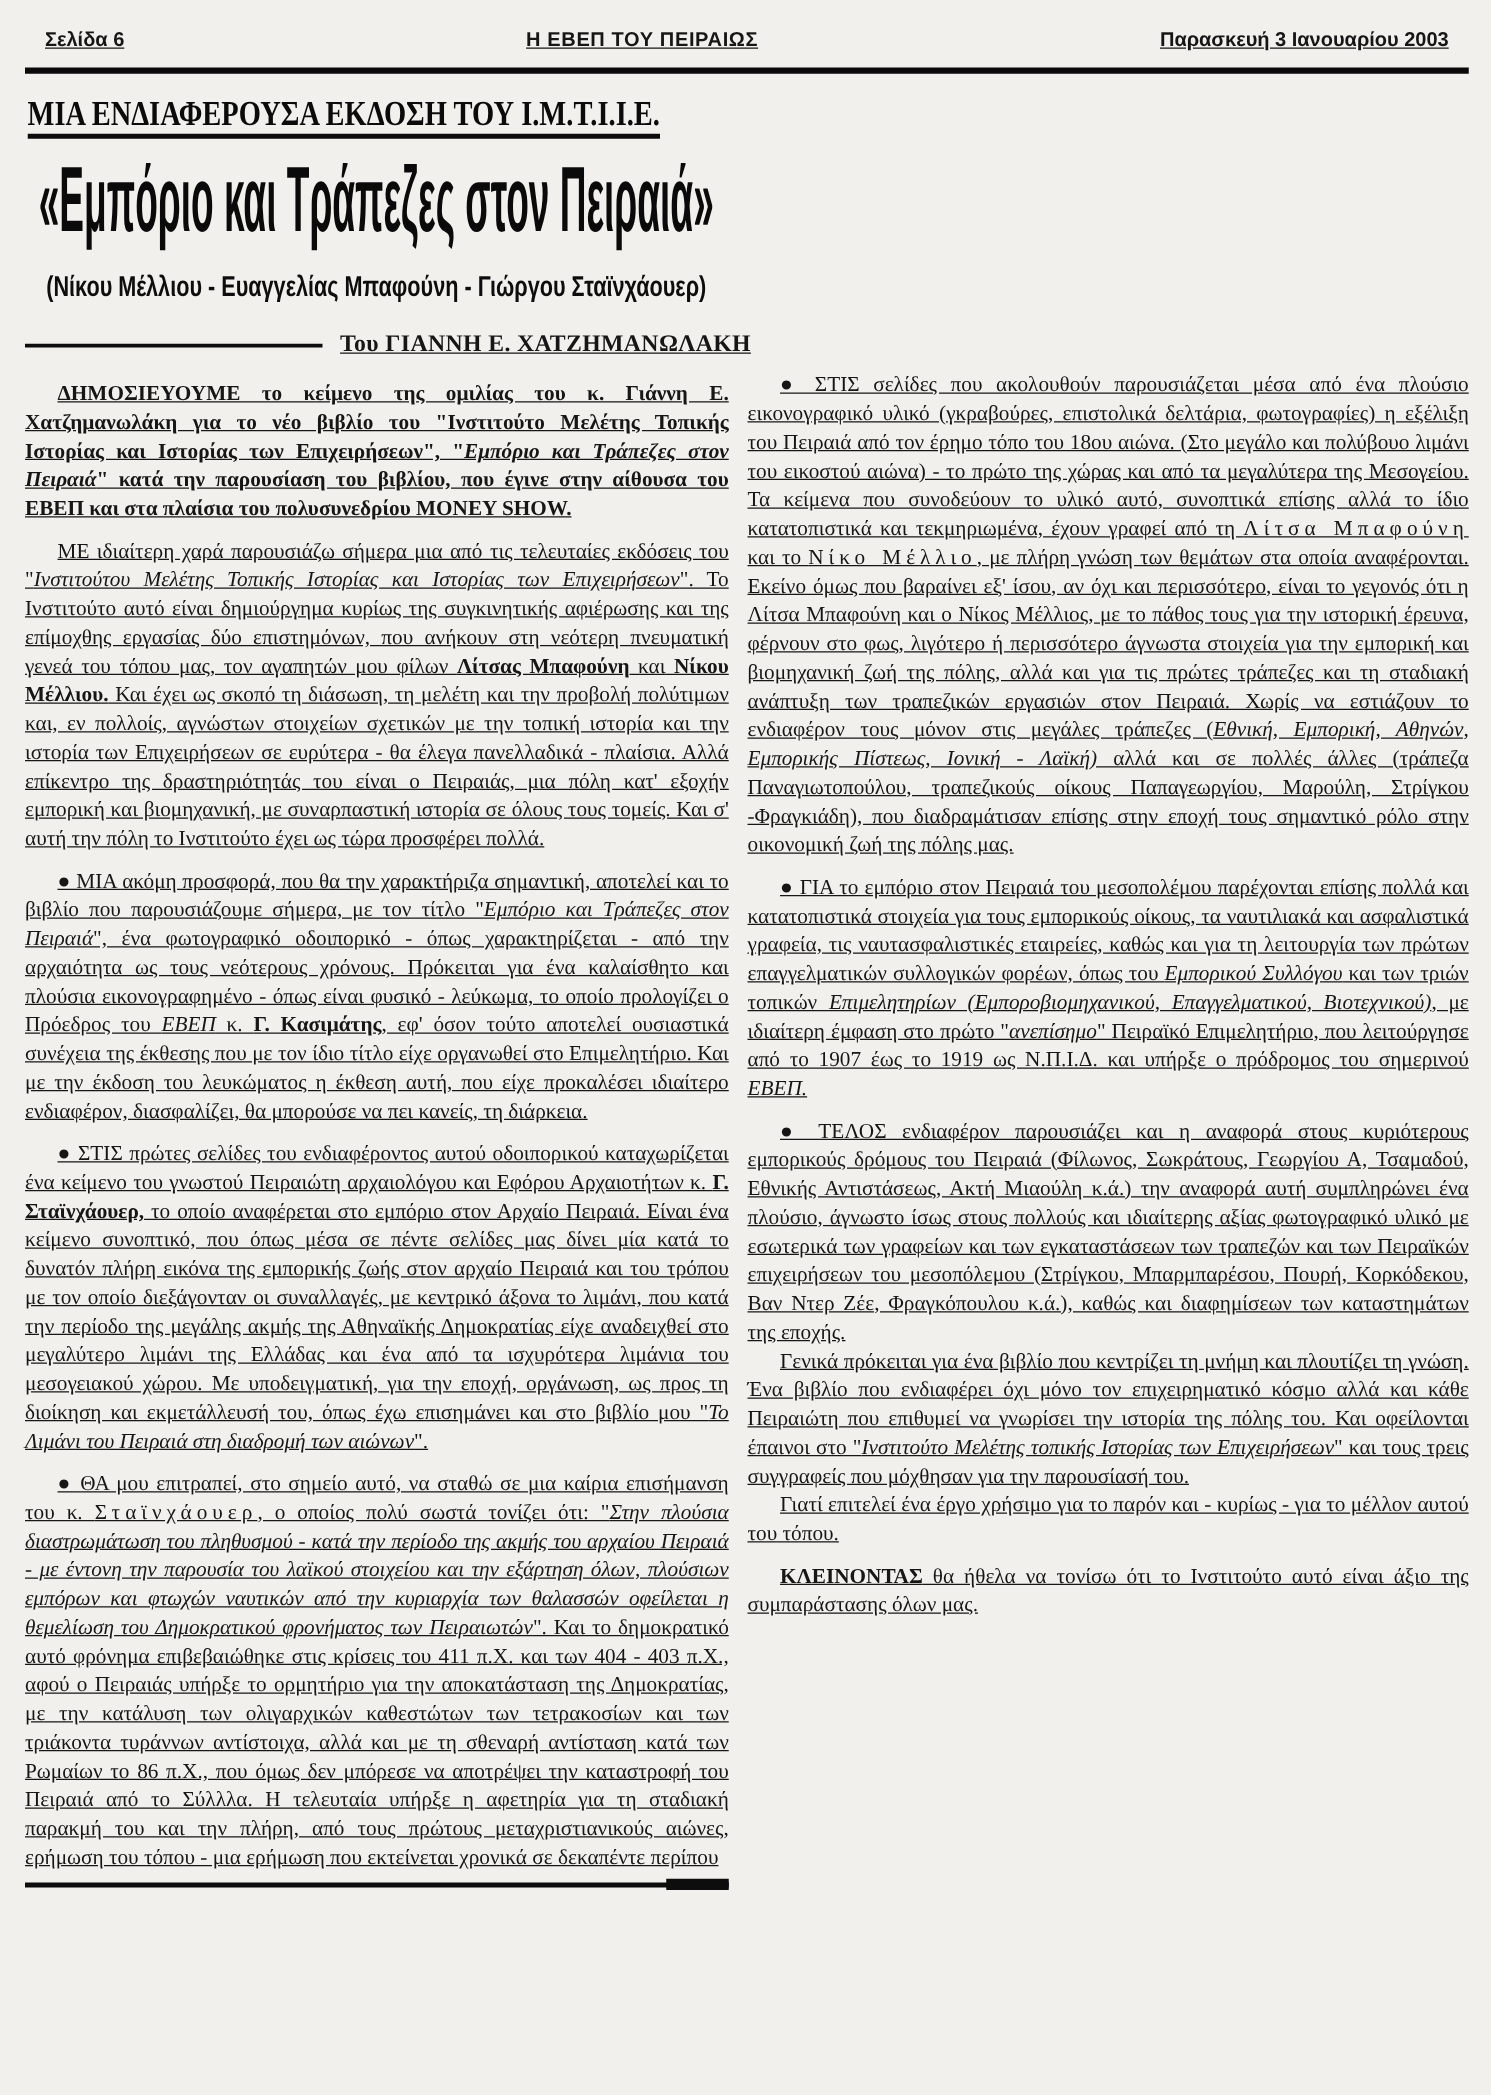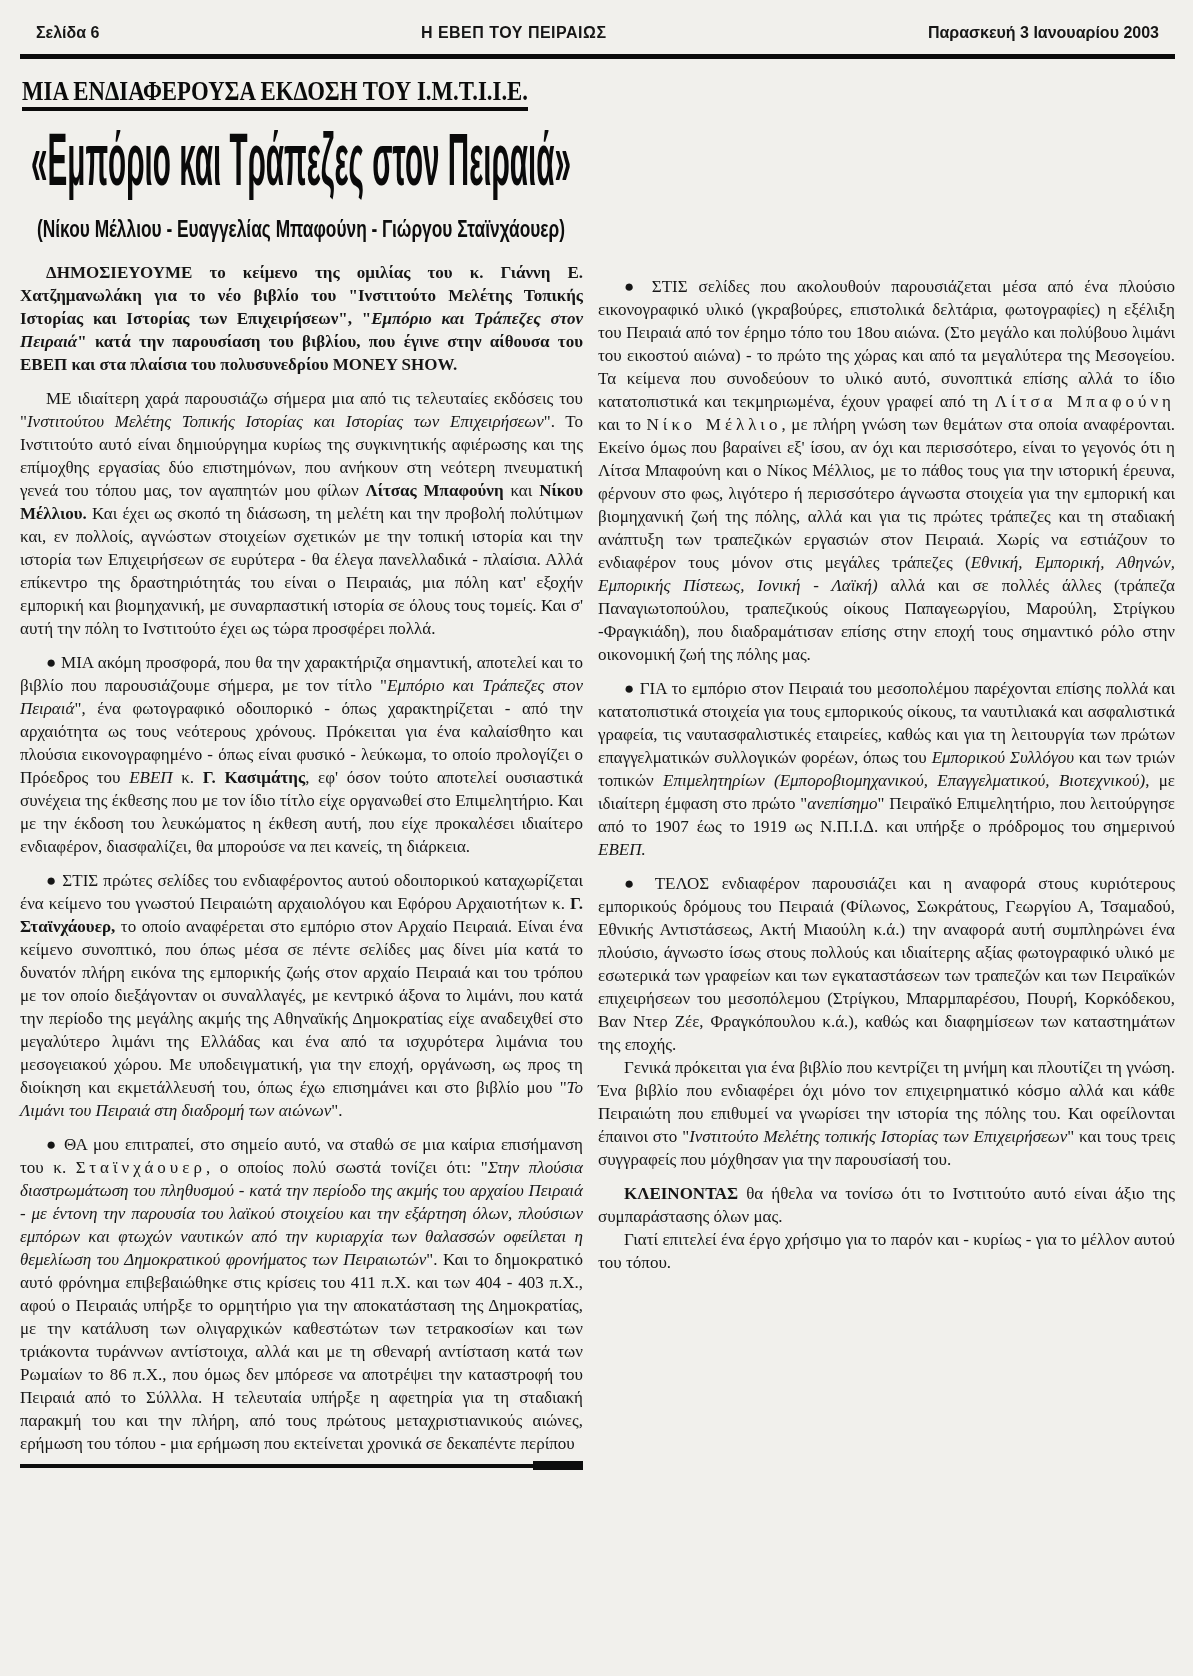--- a/index.html
+++ b/index.html
@@ -9,20 +9,21 @@
     color:#161616;
     font-family:"Liberation Serif", serif;
     overflow:hidden;
     box-sizing:border-box;
   }
   .page{
     box-sizing:border-box;
     width:1193px;height:1676px;
     padding:24px 18px 0 20px;
     overflow:hidden;
+    text-decoration:underline;
   }
   
   .hdr{
     display:flex;justify-content:space-between;align-items:baseline;
     font-family:"Liberation Sans", sans-serif;
     font-weight:bold;font-size:16px;
     padding:0 16px 12px 16px;
     border-bottom:5px solid #0b0b0b;
   }
   .hdr .c{letter-spacing:.5px;}
@@ -87,37 +88,41 @@
       </svg>
 
       <svg class="title-svg" width="563" height="86" viewBox="0 0 563 86">
         <text x="281" y="66" text-anchor="middle" font-size="74" font-weight="bold" textLength="540" lengthAdjust="spacingAndGlyphs" fill="#0a0a0a">«Εμπόριο και Τράπεζες στον Πειραιά»</text>
       </svg>
 
       <svg class="subtitle-svg" width="563" height="30" viewBox="0 0 563 30">
         <text x="281" y="22" text-anchor="middle" font-size="23" font-weight="bold" textLength="528" lengthAdjust="spacingAndGlyphs" fill="#0d0d0d">(Νίκου Μέλλιου - Ευαγγελίας Μπαφούνη - Γιώργου Σταϊνχάουερ)</text>
       </svg>
 
+      <div class="byline">
+        <span class="rule"></span>
+        <span class="who">Του  ΓΙΑΝΝΗ Ε. ΧΑΤΖΗΜΑΝΩΛΑΚΗ</span>
+      </div>
 
       <div class="flow">
           <p class="para"><span class="b">ΔΗΜΟΣΙΕΥΟΥΜΕ το κείμενο της ομιλίας του κ. Γιάννη Ε. Χατζημανωλάκη για το νέο βιβλίο του "Ινστιτούτο Μελέτης Τοπικής Ιστορίας και Ιστορίας των Επιχειρήσεων", "</span><span class="b i">Εμπόριο και Τράπεζες στον Πειραιά</span><span class="b">" κατά την παρουσίαση του βιβλίου, που έγινε στην αίθουσα του ΕΒΕΠ και στα πλαίσια του πολυσυνεδρίου MONEY SHOW.</span></p>
           <p class="para sp"><span>ΜΕ ιδιαίτερη χαρά παρουσιάζω σήμερα μια από τις τελευταίες εκδόσεις του "</span><span class="i">Ινστιτούτου Μελέτης Τοπικής Ιστορίας και Ιστορίας των Επιχειρήσεων</span><span>". Το Ινστιτούτο αυτό είναι δημιούργημα κυρίως της συγκινητικής αφιέρωσης και της επίμοχθης εργασίας δύο επιστημόνων, που ανήκουν στη νεότερη πνευματική γενεά του τόπου μας, τον αγαπητών μου φίλων </span><span class="b">Λίτσας Μπαφούνη</span><span> και </span><span class="b">Νίκου Μέλλιου.</span><span> Και έχει ως σκοπό τη διάσωση, τη μελέτη και την προβολή πολύτιμων και, εν πολλοίς, αγνώστων στοιχείων σχετικών με την τοπική ιστορία και την ιστορία των Επιχειρήσεων σε ευρύτερα - θα έλεγα πανελλαδικά - πλαίσια. Αλλά επίκεντρο της δραστηριότητάς του είναι ο Πειραιάς, μια πόλη κατ' εξοχήν εμπορική και βιομηχανική, με συναρπαστική ιστορία σε όλους τους τομείς. Και σ' αυτή την πόλη το Ινστιτούτο έχει ως τώρα προσφέρει πολλά.</span></p>
           <p class="para sp"><span>● ΜΙΑ ακόμη προσφορά, που θα την χαρακτήριζα σημαντική, αποτελεί και το βιβλίο που παρουσιάζουμε σήμερα, με τον τίτλο "</span><span class="i">Εμπόριο και Τράπεζες στον Πειραιά</span><span>", ένα φωτογραφικό οδοιπορικό - όπως χαρακτηρίζεται - από την αρχαιότητα ως τους νεότερους χρόνους. Πρόκειται για ένα καλαίσθητο και πλούσια εικονογραφημένο - όπως είναι φυσικό - λεύκωμα, το οποίο προλογίζει ο Πρόεδρος του </span><span class="i">ΕΒΕΠ</span><span> κ. </span><span class="b">Γ. Κασιμάτης</span><span>, εφ' όσον τούτο αποτελεί ουσιαστικά συνέχεια της έκθεσης που με τον ίδιο τίτλο είχε οργανωθεί στο Επιμελητήριο. Και με την έκδοση του λευκώματος η έκθεση αυτή, που είχε προκαλέσει ιδιαίτερο ενδιαφέρον, διασφαλίζει, θα μπορούσε να πει κανείς, τη διάρκεια.</span></p>
           <p class="para sp"><span>● ΣΤΙΣ πρώτες σελίδες του ενδιαφέροντος αυτού οδοιπορικού καταχωρίζεται ένα κείμενο του γνωστού Πειραιώτη αρχαιολόγου και Εφόρου Αρχαιοτήτων κ. </span><span class="b">Γ. Σταϊνχάουερ,</span><span> το οποίο αναφέρεται στο εμπόριο στον Αρχαίο Πειραιά.  Είναι ένα κείμενο συνοπτικό, που όπως μέσα σε πέντε σελίδες μας δίνει μία κατά το δυνατόν πλήρη εικόνα της εμπορικής ζωής στον αρχαίο Πειραιά και του τρόπου με τον οποίο διεξάγονταν οι συναλλαγές, με κεντρικό άξονα το λιμάνι, που κατά την περίοδο της μεγάλης ακμής της Αθηναϊκής Δημοκρατίας είχε αναδειχθεί στο μεγαλύτερο λιμάνι της Ελλάδας και ένα από τα ισχυρότερα λιμάνια του μεσογειακού χώρου. Με υποδειγματική, για την εποχή, οργάνωση, ως προς τη διοίκηση και εκμετάλλευσή του, όπως έχω επισημάνει και στο βιβλίο μου "</span><span class="i">Το Λιμάνι του Πειραιά στη διαδρομή των αιώνων</span><span>".</span></p>
           <p class="para sp"><span>● ΘΑ μου επιτραπεί, στο σημείο αυτό, να σταθώ σε μια καίρια επισήμανση του κ. </span><span class="ls">Σταϊνχάουερ</span><span>, ο οποίος πολύ σωστά τονίζει ότι: "</span><span class="i">Στην πλούσια διαστρωμάτωση του πληθυσμού - κατά την περίοδο της ακμής του αρχαίου Πειραιά - με έντονη την παρουσία του λαϊκού στοιχείου και την εξάρτηση όλων, πλούσιων εμπόρων και φτωχών ναυτικών από την κυριαρχία των θαλασσών οφείλεται η θεμελίωση του Δημοκρατικού φρονήματος των Πειραιωτών</span><span>". Και το δημοκρατικό αυτό φρόνημα επιβεβαιώθηκε στις κρίσεις του 411 π.Χ. και των 404 - 403 π.Χ., αφού ο Πειραιάς υπήρξε το ορμητήριο για την αποκατάσταση της Δημοκρατίας, με την κατάλυση των ολιγαρχικών καθεστώτων των τετρακοσίων και των τριάκοντα τυράννων αντίστοιχα, αλλά και με τη σθεναρή αντίσταση κατά των Ρωμαίων το 86 π.Χ., που όμως δεν μπόρεσε να αποτρέψει την καταστροφή του Πειραιά από το Σύλλλα. Η τελευταία υπήρξε η αφετηρία για τη σταδιακή παρακμή του και την πλήρη, από τους πρώτους μεταχριστιανικούς αιώνες, ερήμωση του τόπου - μια ερήμωση που εκτείνεται χρονικά σε δεκαπέντε περίπου</span></p>
         </div>
 
       <div class="endrule"></div>
     </div>
 
     <div class="colR">
       <div class="flow" style="margin-top:0">
           <p class="para sp"><span>● ΣΤΙΣ σελίδες που ακολουθούν παρουσιάζεται μέσα από ένα πλούσιο εικονογραφικό υλικό (γκραβούρες, επιστολικά δελτάρια, φωτογραφίες) η εξέλιξη του Πειραιά από τον έρημο τόπο του 18ου αιώνα. (Στο μεγάλο και πολύβουο λιμάνι του εικοστού αιώνα) - το πρώτο της χώρας και από τα μεγαλύτερα της Μεσογείου. Τα κείμενα που συνοδεύουν το υλικό αυτό, συνοπτικά επίσης αλλά το ίδιο κατατοπιστικά και τεκμηριωμένα, έχουν γραφεί από τη </span><span class="ls">Λίτσα Μπαφούνη</span><span> και το </span><span class="ls">Νίκο Μέλλιο</span><span>, με πλήρη γνώση των θεμάτων στα οποία αναφέρονται. Εκείνο όμως που βαραίνει εξ' ίσου, αν όχι και περισσότερο, είναι το γεγονός ότι η Λίτσα Μπαφούνη και ο Νίκος Μέλλιος, με το πάθος τους για την ιστορική έρευνα, φέρνουν στο φως, λιγότερο ή περισσότερο άγνωστα στοιχεία για την εμπορική και βιομηχανική ζωή της πόλης, αλλά και για τις πρώτες τράπεζες και τη σταδιακή ανάπτυξη των τραπεζικών εργασιών στον Πειραιά. Χωρίς να εστιάζουν το ενδιαφέρον τους μόνον στις μεγάλες τράπεζες (</span><span class="i">Εθνική, Εμπορική, Αθηνών, Εμπορικής Πίστεως, Ιονική - Λαϊκή)</span><span> αλλά και σε πολλές άλλες (τράπεζα Παναγιωτοπούλου, τραπεζικούς οίκους Παπαγεωργίου, Μαρούλη, Στρίγκου -Φραγκιάδη), που διαδραμάτισαν επίσης στην εποχή τους σημαντικό ρόλο στην οικονομική ζωή της πόλης μας.</span></p>
           <p class="para sp"><span>● ΓΙΑ το εμπόριο στον Πειραιά του μεσοπολέμου παρέχονται επίσης πολλά και κατατοπιστικά στοιχεία για τους εμπορικούς οίκους, τα ναυτιλιακά και ασφαλιστικά γραφεία, τις ναυτασφαλιστικές εταιρείες, καθώς και για τη λειτουργία των πρώτων επαγγελματικών συλλογικών φορέων, όπως του </span><span class="i">Εμπορικού Συλλόγου</span><span> και των τριών τοπικών </span><span class="i">Επιμελητηρίων (Εμποροβιομηχανικού, Επαγγελματικού, Βιοτεχνικού)</span><span>, με ιδιαίτερη έμφαση στο πρώτο "</span><span class="i">ανεπίσημο</span><span>" Πειραϊκό Επιμελητήριο, που λειτούργησε από το 1907 έως το 1919 ως Ν.Π.Ι.Δ. και υπήρξε ο πρόδρομος του σημερινού </span><span class="i">ΕΒΕΠ.</span></p>
           <p class="para sp"><span>● ΤΕΛΟΣ ενδιαφέρον παρουσιάζει και η αναφορά στους κυριότερους εμπορικούς δρόμους του Πειραιά (Φίλωνος, Σωκράτους, Γεωργίου Α, Τσαμαδού, Εθνικής Αντιστάσεως, Ακτή Μιαούλη κ.ά.)  την αναφορά αυτή συμπληρώνει ένα πλούσιο, άγνωστο ίσως στους πολλούς και ιδιαίτερης αξίας φωτογραφικό υλικό με εσωτερικά των γραφείων και των εγκαταστάσεων των τραπεζών και των Πειραϊκών επιχειρήσεων του μεσοπόλεμου (Στρίγκου, Μπαρμπαρέσου, Πουρή, Κορκόδεκου, Βαν Ντερ Ζέε, Φραγκόπουλου κ.ά.), καθώς και διαφημίσεων των καταστημάτων της εποχής.</span></p>
           <p class="para"><span>Γενικά πρόκειται για ένα βιβλίο που κεντρίζει τη μνήμη και πλουτίζει τη γνώση. Ένα βιβλίο που ενδιαφέρει όχι μόνο τον επιχειρηματικό κόσμο αλλά και κάθε Πειραιώτη που επιθυμεί να γνωρίσει την ιστορία της πόλης του. Και οφείλονται έπαινοι στο "</span><span class="i">Ινστιτούτο Μελέτης τοπικής Ιστορίας των Επιχειρήσεων</span><span>" και τους τρεις συγγραφείς που μόχθησαν για την παρουσίασή του.</span></p>
+          <p class="para"><span>Γιατί επιτελεί ένα έργο χρήσιμο για το παρόν και - κυρίως - για το μέλλον αυτού του τόπου.</span></p>
           <p class="para sp"><span class="b">ΚΛΕΙΝΟΝΤΑΣ</span><span> θα ήθελα να τονίσω ότι το Ινστιτούτο αυτό είναι άξιο της συμπαράστασης όλων μας.</span></p>
-          <p class="para"><span>Γιατί επιτελεί ένα έργο χρήσιμο για το παρόν και - κυρίως - για το μέλλον αυτού του τόπου.</span></p>
         </div>
     </div>
 
   </div>
 </div>
 
 </body></html>

